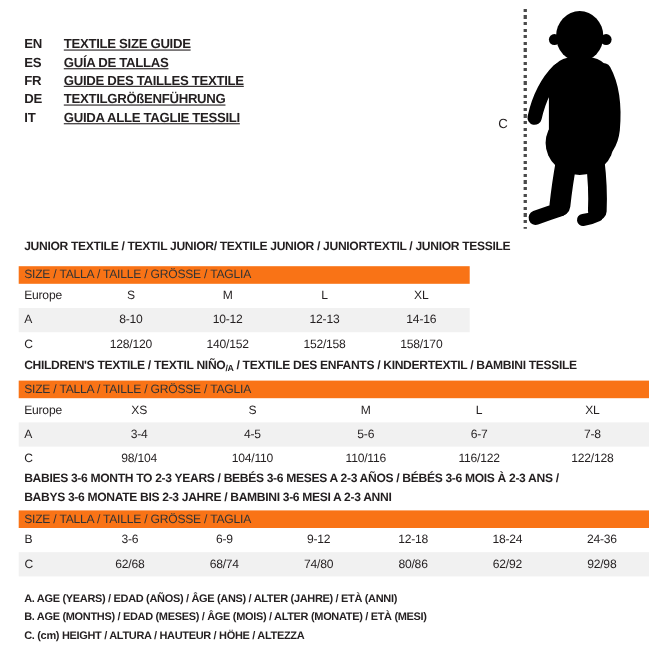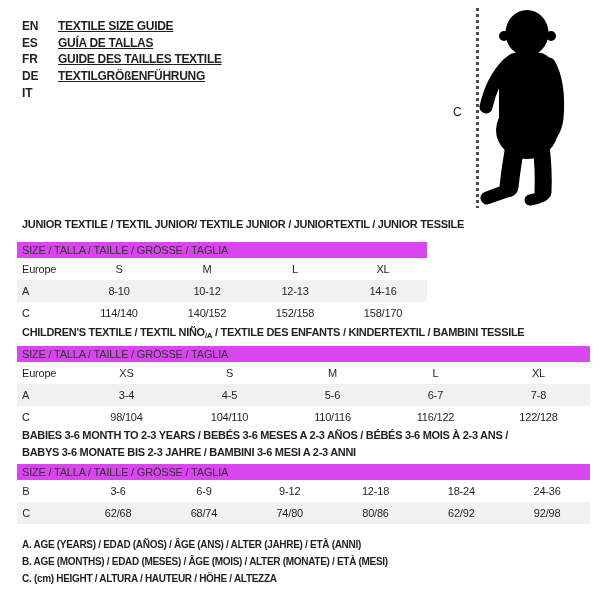--- a/index.html
+++ b/index.html
@@ -1,38 +1,38 @@
 <!DOCTYPE html>
 <html><head>
 <meta charset="utf-8">
 <style>
   html,body{margin:0;padding:0;}
   body{
     width:600px;height:600px;position:relative;background:#ffffff;
     font-family:"Liberation Sans", sans-serif;color:#231f20;overflow:hidden;
   }
   
-  .lang-list{position:absolute;left:22px;top:18px;}
+  .lang-list{position:absolute;left:22px;top:32px;}
   .lang-row{display:flex;height:16.6px;align-items:center;}
   .lang-code{width:36px;font-size:12px;font-weight:bold;letter-spacing:-0.2px;}
   .lang-label{font-size:12px;font-weight:bold;letter-spacing:-0.3px;text-decoration:underline;}
 
   
   .dash-line{position:absolute;left:476px;top:8px;width:3px;height:200px;
     background:repeating-linear-gradient(to bottom,#4a4a4a 0 3px,transparent 3px 6px);}
   .c-label{position:absolute;left:453px;top:105px;font-size:12px;font-weight:normal;}
   .baby-svg{position:absolute;left:478px;top:8px;}
 
   
   .sec-title{position:absolute;left:22px;font-size:11px;font-weight:bold;letter-spacing:-0.3px;line-height:17px;white-space:nowrap;}
   .sub{font-size:8px;vertical-align:-2px;}
 
   
   .table{position:absolute;left:17px;}
-  .band{height:16px;background:#d946ef;display:flex;align-items:center;padding-left:5px;
+  .band{height:16px;background:#f97316;display:flex;align-items:center;padding-left:5px;
     font-size:11px;color:#333333;letter-spacing:-0.2px;box-sizing:border-box;}
   .row{display:flex;height:22px;align-items:center;justify-content:flex-end;}
   .row.alt{background:#f1f1f1;}
   .cell{font-size:11px;text-align:center;letter-spacing:-0.2px;}
   .cell.label{text-align:left;padding-left:5px;box-sizing:border-box;}
   .t1{width:410px;} .t1 .cell.label{width:58px;} .t1 .cell:not(.label){width:88px;}
   .t2{width:573px;} .t2 .cell.label{width:58px;} .t2 .cell:not(.label){width:103px;}
   .t3{width:573px;} .t3 .cell.label{width:58px;} .t3 .cell:not(.label){width:85.8px;}
 
   
@@ -54,20 +54,21 @@
   <div class="lang-row">
     <span class="lang-code">FR</span>
     <span class="lang-label">GUIDE DES TAILLES TEXTILE</span>
   </div>
   <div class="lang-row">
     <span class="lang-code">DE</span>
     <span class="lang-label">TEXTILGRÖßENFÜHRUNG</span>
   </div>
   <div class="lang-row">
     <span class="lang-code">IT</span>
+    <span class="lang-label">GUIDA ALLE TAGLIE TESSILI</span>
   </div>
 </div>
 
 <div class="dash-line"></div>
 <div class="c-label">C</div>
 <svg class="baby-svg" width="96" height="199" viewBox="0 0 96 199" aria-hidden="true">
   <g fill="#000000" stroke="#000000">
 
     <circle cx="26" cy="28" r="5" stroke="none"></circle>
     <circle cx="73" cy="28" r="5" stroke="none"></circle>
@@ -106,21 +107,21 @@
   </div>
   <div class="row alt">
     <div class="cell label">A</div>
     <div class="cell">8-10</div>
     <div class="cell">10-12</div>
     <div class="cell">12-13</div>
     <div class="cell">14-16</div>
   </div>
   <div class="row">
     <div class="cell label">C</div>
-    <div class="cell">114/140</div>
+    <div class="cell">128/120</div>
     <div class="cell">140/152</div>
     <div class="cell">152/158</div>
     <div class="cell">158/170</div>
   </div>
 </div>
 
 <div class="sec-title" style="top:324px"><span>CHILDREN'S TEXTILE / TEXTIL NIÑO</span><span class="sub">/A</span><span> / TEXTILE DES ENFANTS / KINDERTEXTIL / BAMBINI TESSILE</span></div>
 <div class="table t2" style="top:346px">
   <div class="band">
     <span>SIZE / TALLA / TAILLE / GRÖSSE / TAGLIA</span>

